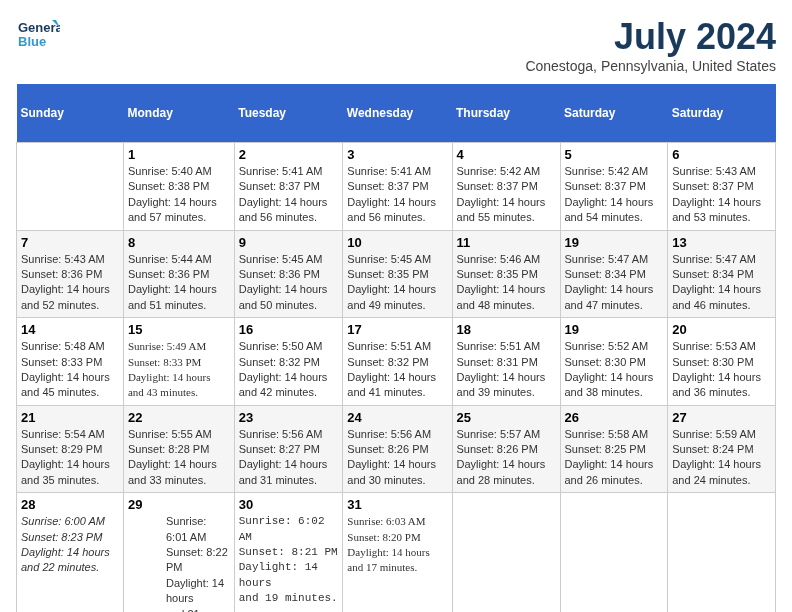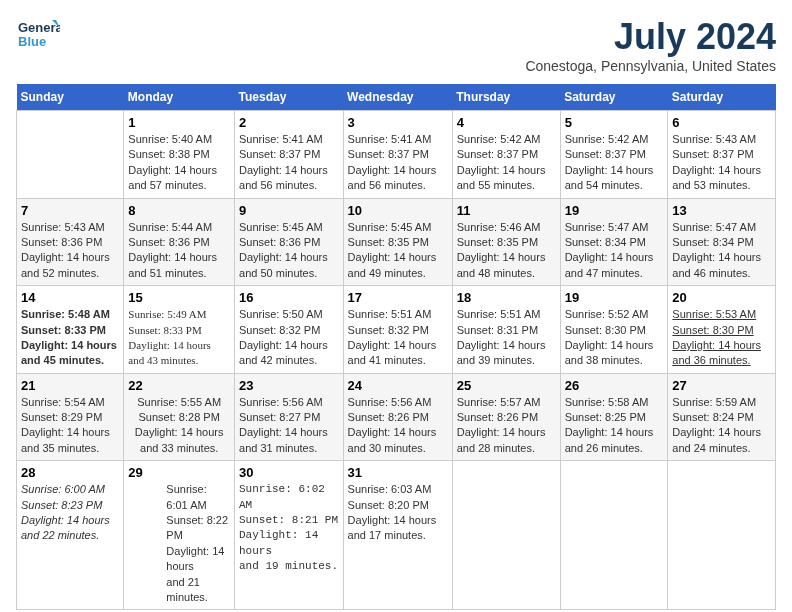--- a/index.html
+++ b/index.html
@@ -35,21 +35,21 @@
       text-align: center;
     }
     table {
       width: 100%;
       border-collapse: collapse;
       font-size: 11px;
     }
     th {
       background-color: #3366cc;
       color: #fff;
-      padding: 6px 4px;
+      padding: 22px 4px;
       text-align: left;
       font-size: 12px;
       font-weight: bold;
     }
     td {
       border: 1px solid #ccc;
       vertical-align: top;
       padding: 4px;
       height: 80px;
       width: 113px;
@@ -197,21 +197,21 @@
           <div class="day-num">13</div>
           <div class="day-info" style="white-space: pre-line;">Sunrise: 5:47 AM
 Sunset: 8:34 PM
 Daylight: 14 hours
 and 46 minutes.</div>
         </td>
       </tr>
       <tr>
         <td>
           <div class="day-num">14</div>
-          <div class="day-info" style="white-space: pre-line; font-weight: bold;">Sunrise: 5:48 AM
+          <div class="day-info" style="white-space: pre-line;">Sunrise: 5:48 AM
 Sunset: 8:33 PM
 Daylight: 14 hours
 and 45 minutes.</div>
         </td>
         <td>
           <div class="day-num">15</div>
           <div class="day-info" style="white-space: pre-line; font-family: Liberation Serif, serif;">Sunrise: 5:49 AM
 Sunset: 8:33 PM
 Daylight: 14 hours
 and 43 minutes.</div>
@@ -239,37 +239,37 @@
         </td>
         <td>
           <div class="day-num">19</div>
           <div class="day-info" style="white-space: pre-line;">Sunrise: 5:52 AM
 Sunset: 8:30 PM
 Daylight: 14 hours
 and 38 minutes.</div>
         </td>
         <td>
           <div class="day-num">20</div>
-          <div class="day-info" style="white-space: pre-line; text-decoration: underline;">Sunrise: 5:53 AM
+          <div class="day-info" style="white-space: pre-line;">Sunrise: 5:53 AM
 Sunset: 8:30 PM
 Daylight: 14 hours
 and 36 minutes.</div>
         </td>
       </tr>
       <tr>
         <td>
           <div class="day-num">21</div>
           <div class="day-info" style="white-space: pre-line;">Sunrise: 5:54 AM
 Sunset: 8:29 PM
 Daylight: 14 hours
 and 35 minutes.</div>
         </td>
         <td>
           <div class="day-num">22</div>
-          <div class="day-info" style="white-space: pre-line; text-align: center;">Sunrise: 5:55 AM
+          <div class="day-info" style="white-space: pre-line;">Sunrise: 5:55 AM
 Sunset: 8:28 PM
 Daylight: 14 hours
 and 33 minutes.</div>
         </td>
         <td>
           <div class="day-num">23</div>
           <div class="day-info" style="white-space: pre-line;">Sunrise: 5:56 AM
 Sunset: 8:27 PM
 Daylight: 14 hours
 and 31 minutes.</div>
@@ -320,21 +320,21 @@
         </td>
         <td>
           <div class="day-num">30</div>
           <div class="day-info" style="white-space: pre-line; font-family: Liberation Mono, monospace;">Sunrise: 6:02 AM
 Sunset: 8:21 PM
 Daylight: 14 hours
 and 19 minutes.</div>
         </td>
         <td>
           <div class="day-num">31</div>
-          <div class="day-info" style="white-space: pre-line;">Sunrise: 6:03 AM
+          <div class="day-info" style="white-space: pre-line; font-family: Liberation Serif, serif;">Sunrise: 6:03 AM
 Sunset: 8:20 PM
 Daylight: 14 hours
 and 17 minutes.</div>
         </td>
         <td class="empty"></td>
         <td class="empty"></td>
         <td class="empty"></td>
       </tr>
     </tbody>
 </table>

